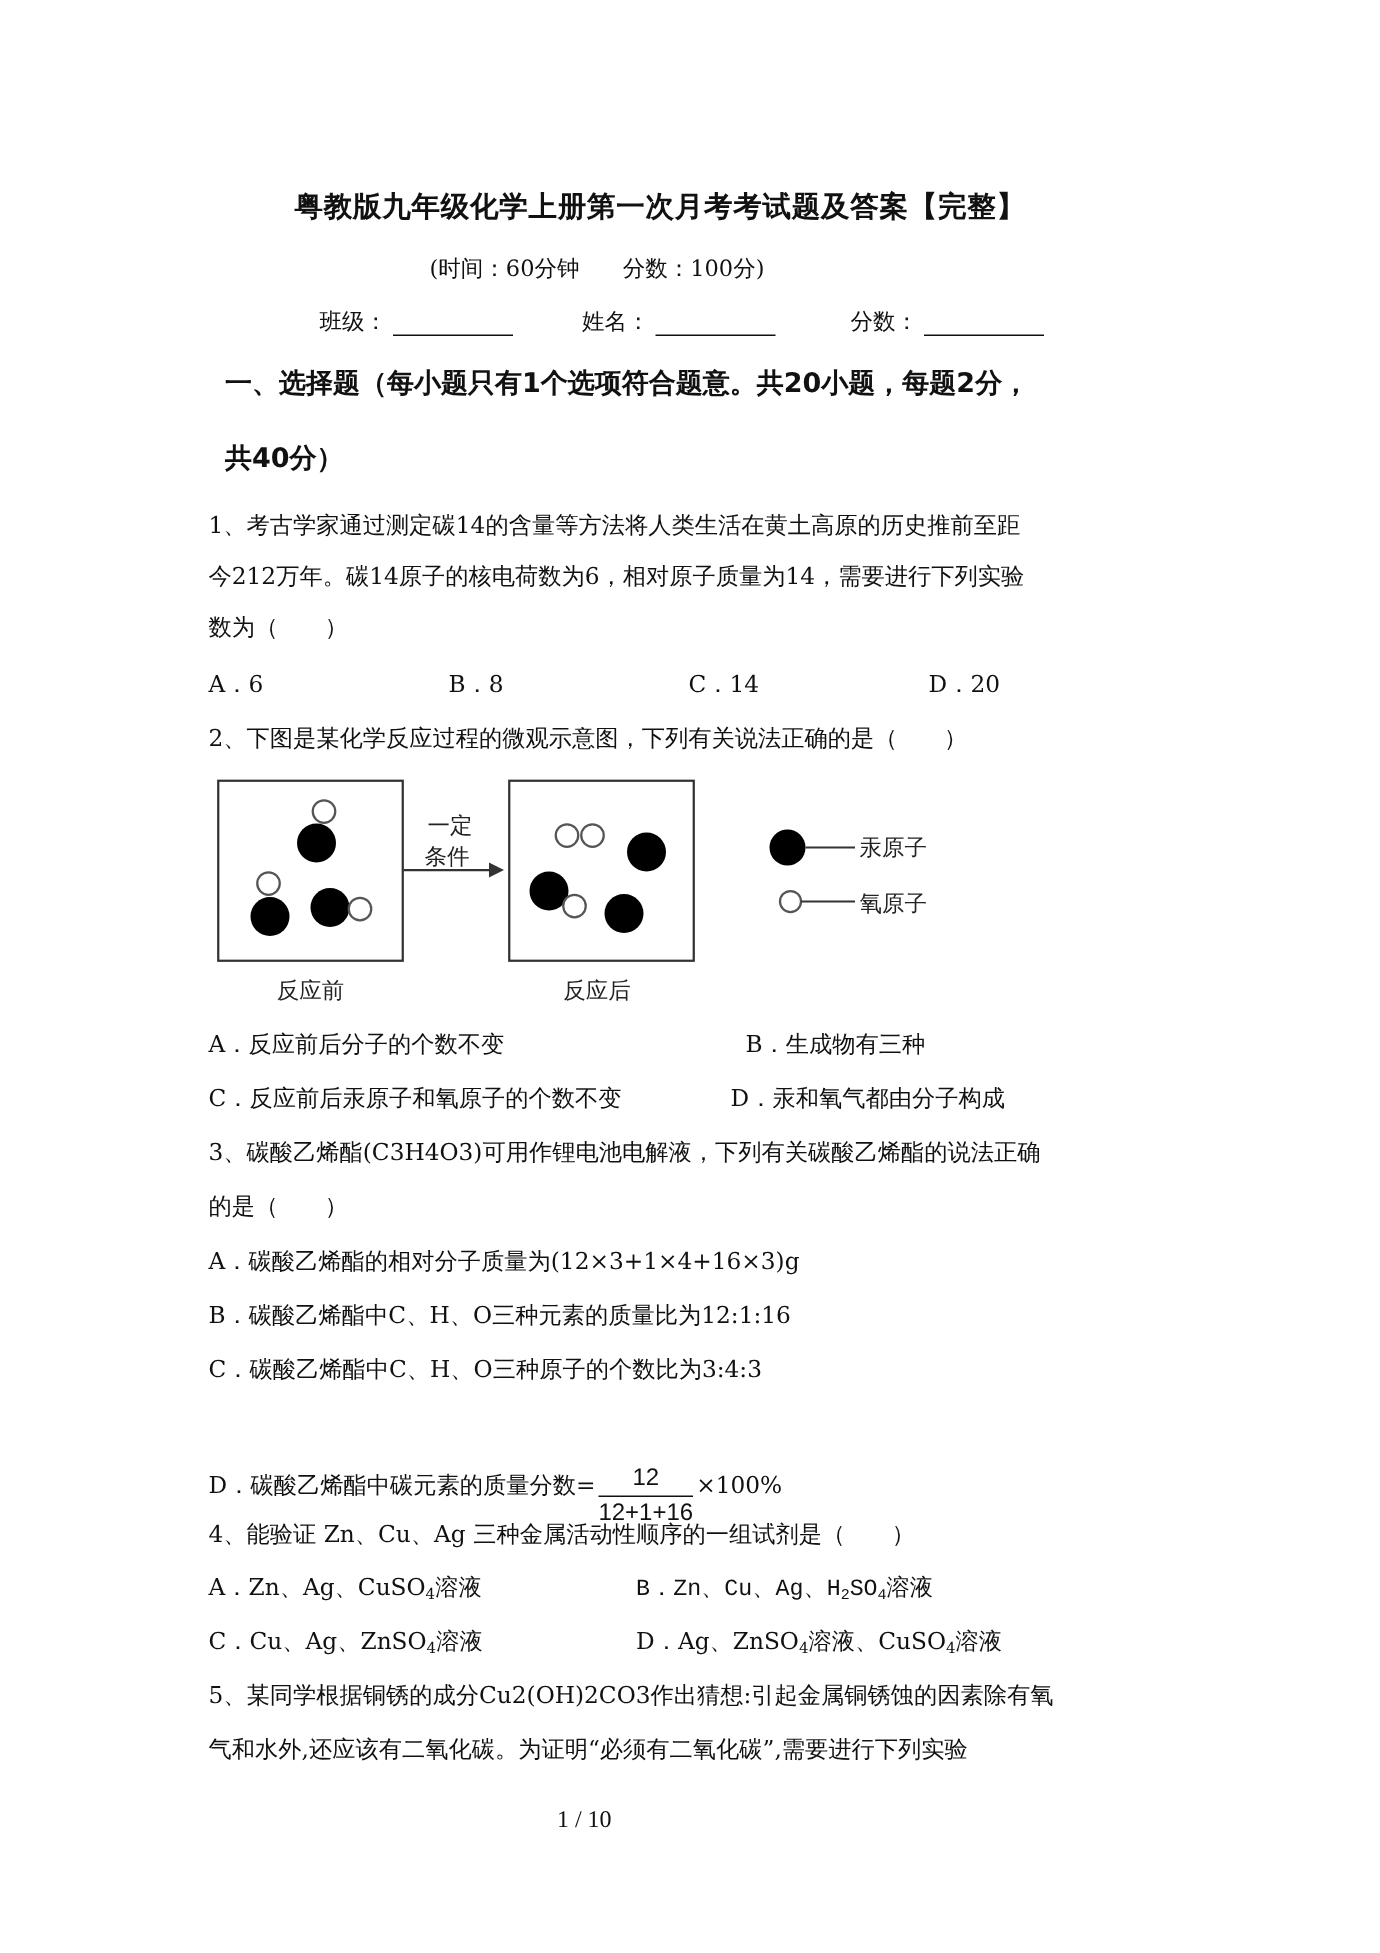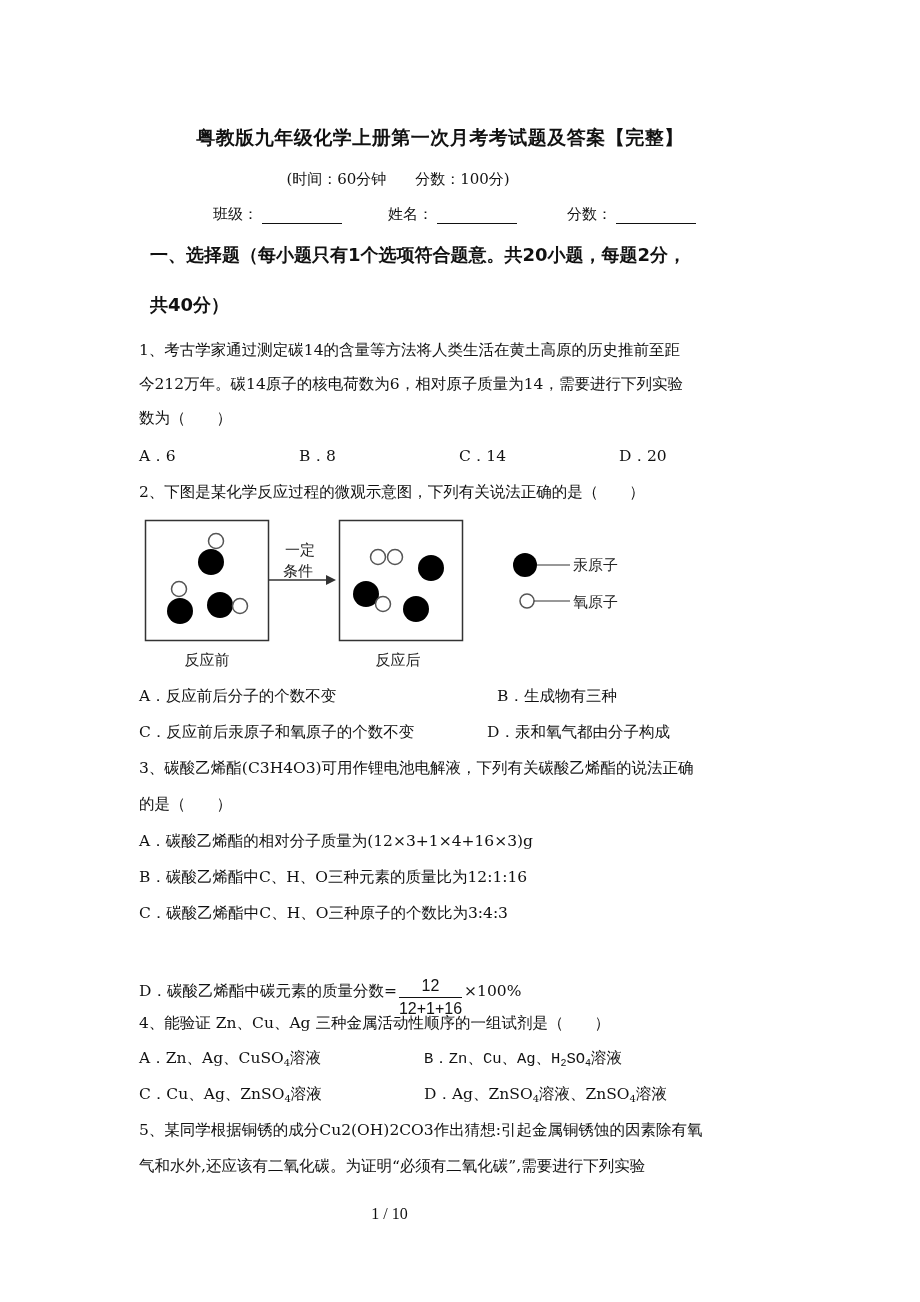--- a/index.html
+++ b/index.html
@@ -106,19 +106,19 @@
 <div class="abs opt" style="left:139px; top:1048px;">
   <span>A．Zn、Ag、CuSO</span><sub class="sub4">4</sub><span>溶液</span>
 </div>
 <div class="abs opt" style="left:424px; top:1048px;font-family:Liberation Mono, monospace;">
   <span>B．Zn、Cu、Ag、H</span><sub class="sub4">2</sub><span>SO</span><sub class="sub4">4</sub><span>溶液</span>
 </div>
 <div class="abs opt" style="left:139px; top:1084px;">
   <span>C．Cu、Ag、ZnSO</span><sub class="sub4">4</sub><span>溶液</span>
 </div>
 <div class="abs opt" style="left:424px; top:1084px;">
-  <span>D．Ag、ZnSO</span><sub class="sub4">4</sub><span>溶液、ZnSO</span><sub class="sub4">4</sub><span>溶液</span>
+  <span>D．Ag、ZnSO</span><sub class="sub4">4</sub><span>溶液、CuSO</span><sub class="sub4">4</sub><span>溶液</span>
 </div>
 
 <div class="abs line" style="top:1120px;">5、某同学根据铜锈的成分Cu2(OH)2CO3作出猜想:引起金属铜锈蚀的因素除有氧</div>
 <div class="abs line" style="top:1156px;">气和水外,还应该有二氧化碳。为证明“必须有二氧化碳”,需要进行下列实验</div>
 
 <div class="abs footer">1 / 10</div>
 
 </body></html>

